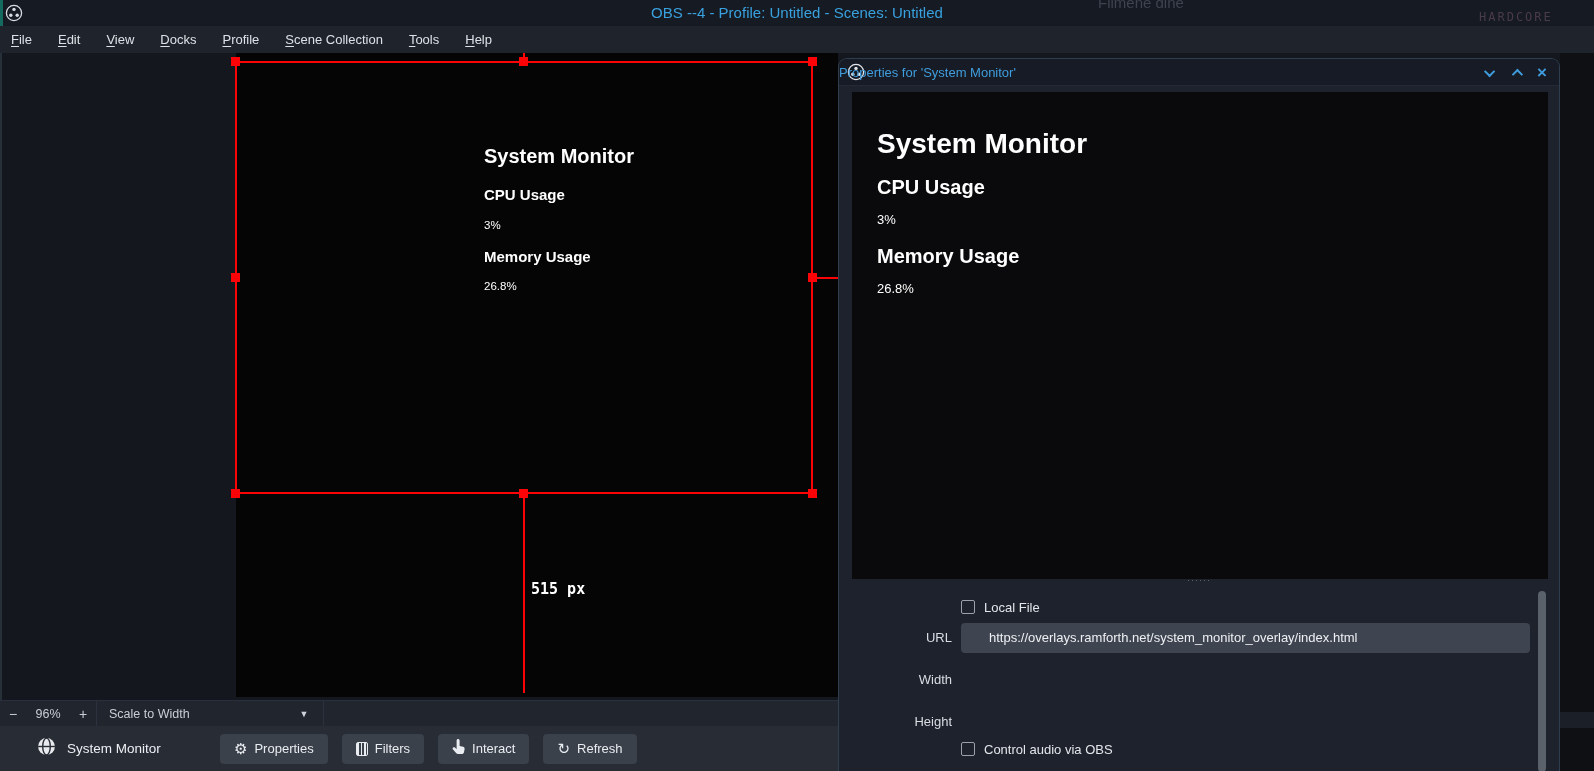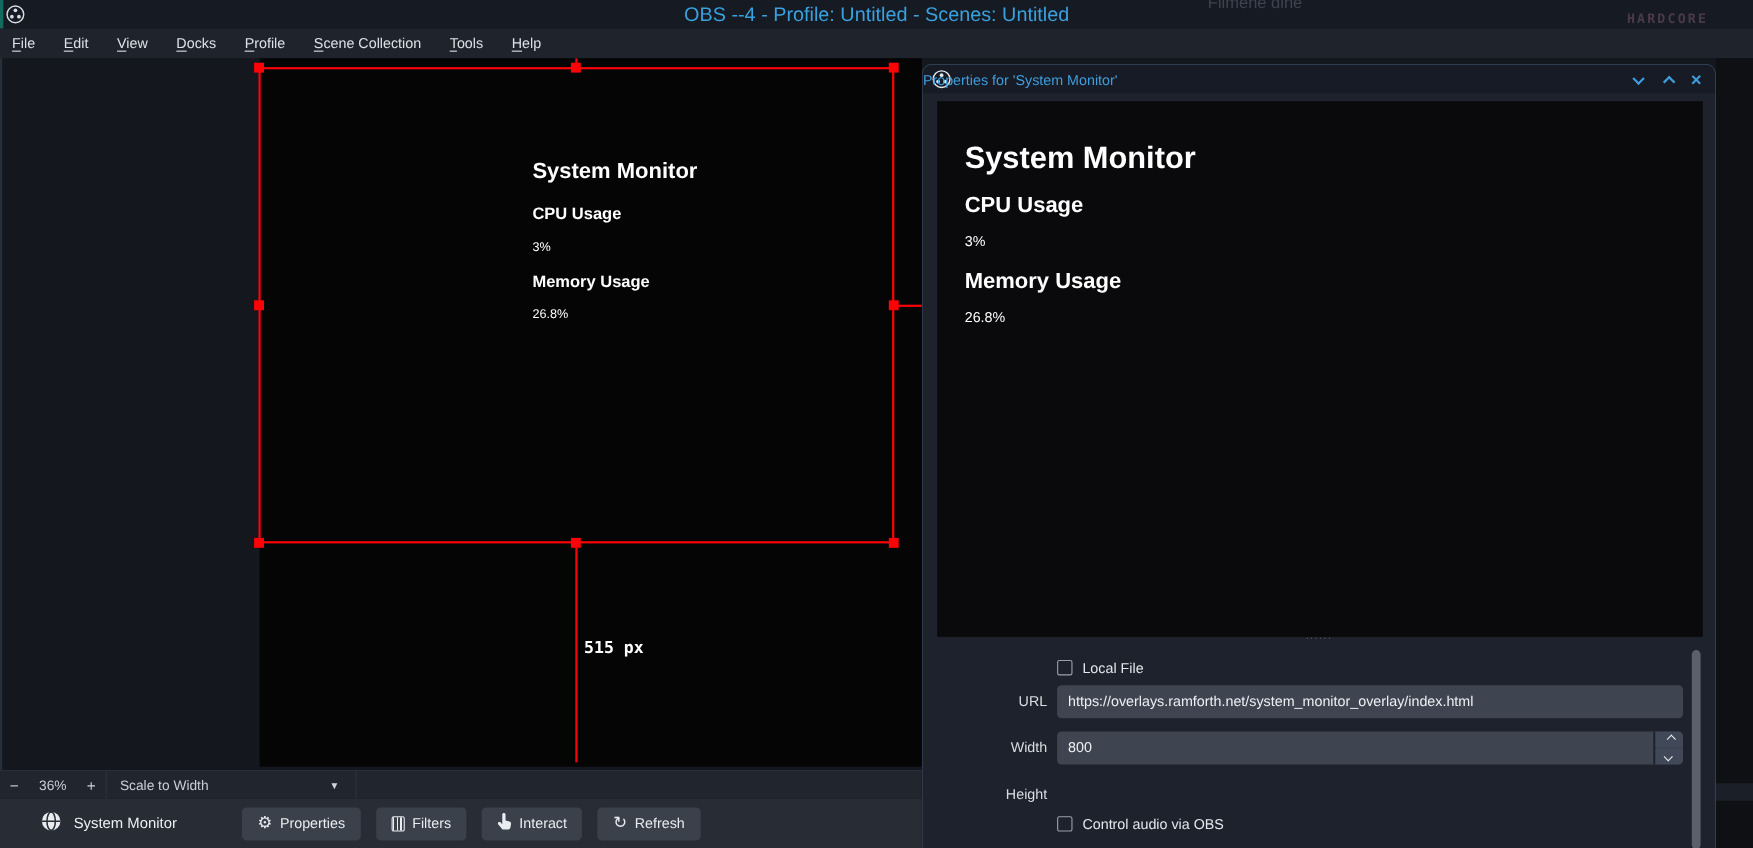--- a/index.html
+++ b/index.html
@@ -5,23 +5,23 @@
   * { margin:0; padding:0; box-sizing:border-box; }
   html,body { width:1594px; height:771px; overflow:hidden; background:#14181e;
               font-family:"Liberation Sans", sans-serif; }
   .abs { position:absolute; }
   #page { position:relative; width:1594px; height:771px; background:#14181e; }
 
   
   #titlebar { left:0; top:0; width:1594px; height:26px; background:#161a23; }
   #titlebar .teal-sliver { left:0; top:0; width:3px; height:26px; background:#156a60; }
   #titlebar .win-title { left:0; top:0; width:100%; height:26px; line-height:26px;
-      text-align:center; color:#38a1de; font-size:18px; }
+      text-align:center; color:#38a1de; font-size:15px; }
   .ghost-top { left:1098px; top:-6px; font-size:15px; color:#3e434e; }
-  .ghost-right { left:1479px; top:10px; font-size:12px; font-weight:bold;
+  .ghost-right { left:1479px; top:10px; font-size:12px; font-weight:normal;
       font-family:"DejaVu Sans Mono", monospace; letter-spacing:2px; color:#4a3b49; }
   .obs-logo { left:5px; top:4px; }
 
   
   #menubar { left:0; top:26px; width:1594px; height:27px; background:#1e232c;
       display:flex; align-items:center; padding-left:11px; gap:26px; }
   .menu-item { color:#dde1e7; font-size:13px; cursor:default; white-space:nowrap; }
   .menu-item u { text-decoration:underline; text-underline-offset:2px; }
 
   
@@ -100,21 +100,21 @@
   #splitter { left:0; top:516px; width:720px; height:12px; text-align:center;
       color:#666d78; font-size:9px; letter-spacing:1px; line-height:10px; }
 
   
   .frm-label { color:#d9dde3; font-size:13px; text-align:right; width:113px; left:0;
       height:30px; line-height:30px; }
   #lbl-url { top:564px; }
   #lbl-width { top:606px; }
   #lbl-height { top:648px; }
   .frm-field { left:122px; width:569px; height:30px; background:#3e4450; border-radius:4px;
-      color:#eef0f3; font-size:13px; line-height:30px; padding-left:10px; white-space:nowrap;
+      color:#eef0f3; font-size:13px; line-height:30px; padding-left:28px; white-space:nowrap;
       overflow:hidden; }
   #fld-url { top:564px; }
   #fld-width { top:606px; }
   #fld-height { top:648px; }
   .spinner { right:0; top:0; width:27px; height:30px; border-left:2px solid #1e222c; }
   .spin-btn { left:0; width:25px; height:14px; background:#414857; display:flex;
       align-items:center; justify-content:center; }
   .spin-up { top:0; border-radius:0 4px 0 0; }
   .spin-down { top:16px; border-radius:0 0 4px 0; }
   .spin-btn .schev { display:inline-block; width:6px; height:6px;
@@ -191,21 +191,21 @@
   <div class="handle abs" style="left:231px; top:489px;"></div>
   <div class="handle abs" style="left:519px; top:489px;"></div>
   <div class="handle abs" style="left:808px; top:489px;"></div>
   <div id="guide-top" class="guide abs"></div>
   <div id="guide-bottom" class="guide abs"></div>
   <div id="guide-right" class="guide abs"></div>
   <div id="size-label" class="abs">515 px</div>
 
   <div id="zoombar" class="abs">
     <div class="zb-btn">−</div>
-    <div class="zb-zoom">36%</div>
+    <div class="zb-zoom">96%</div>
     <div class="zb-btn">+</div>
     <div class="zb-sep"></div>
     <div class="zb-scale">Scale to Width</div>
     <div class="zb-caret">▼</div>
     <div class="zb-sep"></div>
   </div>
 
   <div id="source-toolbar" class="abs">
     <span class="src-icon">
       <svg width="19" height="19" viewBox="0 0 19 19">
@@ -273,31 +273,20 @@
 
     <div id="row-localfile">
       <div class="checkbox abs"></div>
       <div class="chk-label abs">Local File</div>
     </div>
 
     <div id="lbl-url" class="frm-label abs">URL</div>
     <div id="fld-url" class="frm-field abs">https://overlays.ramforth.net/system_monitor_overlay/index.html</div>
 
     <div id="lbl-width" class="frm-label abs">Width</div>
-    <div id="fld-width" class="frm-field abs">
-      <span>800</span>
-      <span class="spinner abs">
-        <span class="spin-btn spin-up abs">
-            <span class="schev"></span>
-          </span>
-        <span class="spin-btn spin-down abs">
-            <span class="schev"></span>
-          </span>
-      </span>
-    </div>
 
     <div id="lbl-height" class="frm-label abs">Height</div>
 
     <div id="row-audio">
       <div class="checkbox abs"></div>
       <div class="chk-label abs">Control audio via OBS</div>
     </div>
 
     <div id="dlg-scrollbar" class="abs"></div>
   </div>

